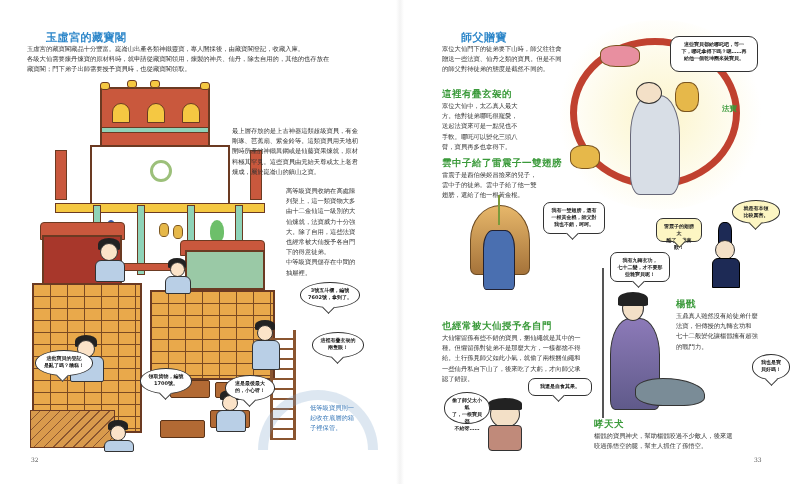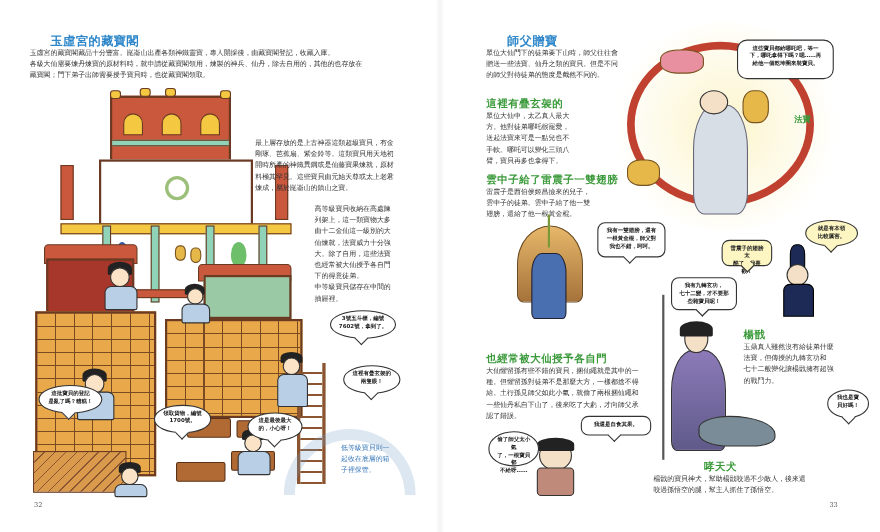--- a/index.html
+++ b/index.html
@@ -234,21 +234,21 @@
     </div>
 
     <div class="title-green" style="left:276px; top:298px;font-family:Liberation Serif, serif;">楊戩</div>
     <div class="body" style="left:276px; top:311px; width:120px;">
       <div>玉鼎真人雖然沒有給徒弟什麼</div>
       <div>法寶，但傳授的九轉玄功和</div>
       <div>七十二般變化讓楊戩擁有超強</div>
       <div>的戰鬥力。</div>
     </div>
 
-    <div class="title-green" style="left:194px; top:418px;margin-left:46px;">哮天犬</div>
+    <div class="title-green" style="left:194px; top:418px;">哮天犬</div>
     <div class="body" style="left:194px; top:431px; width:180px;">
       <div>楊戩的寶貝神犬，幫助楊戩咬過不少敵人，後來還</div>
       <div>咬過孫悟空的腿，幫主人抓住了孫悟空。</div>
     </div>
 
     <div class="glow" style="left:150px; top:20px; width:220px; height:190px;"></div>
     <div class="ribbon" style="left:170px; top:38px; width:170px; height:150px;"></div>
     <div class="gold" style="left:200px; top:45px; width:40px; height:22px; background:#e88fa0;"></div>
     <div class="gold" style="left:275px; top:82px; width:24px; height:30px;"></div>
     <div class="gold" style="left:170px; top:145px; width:30px; height:24px;"></div>

